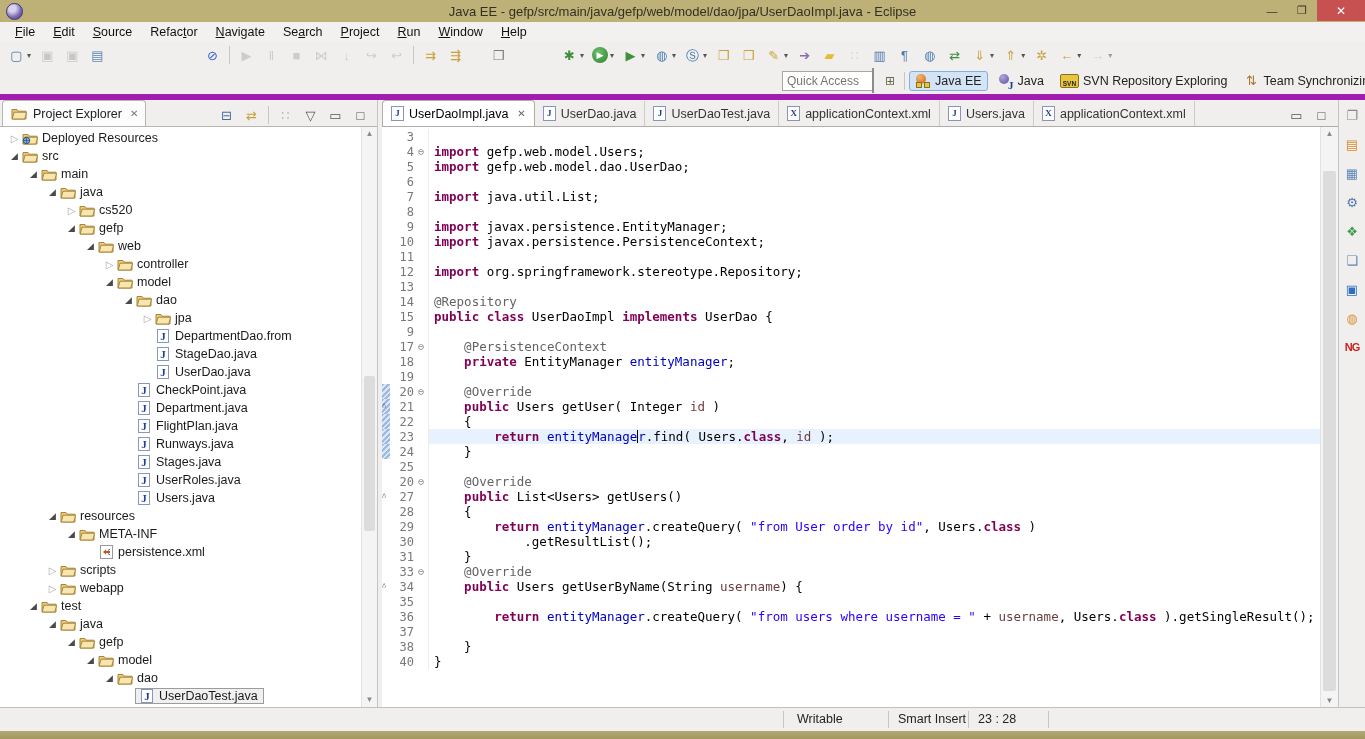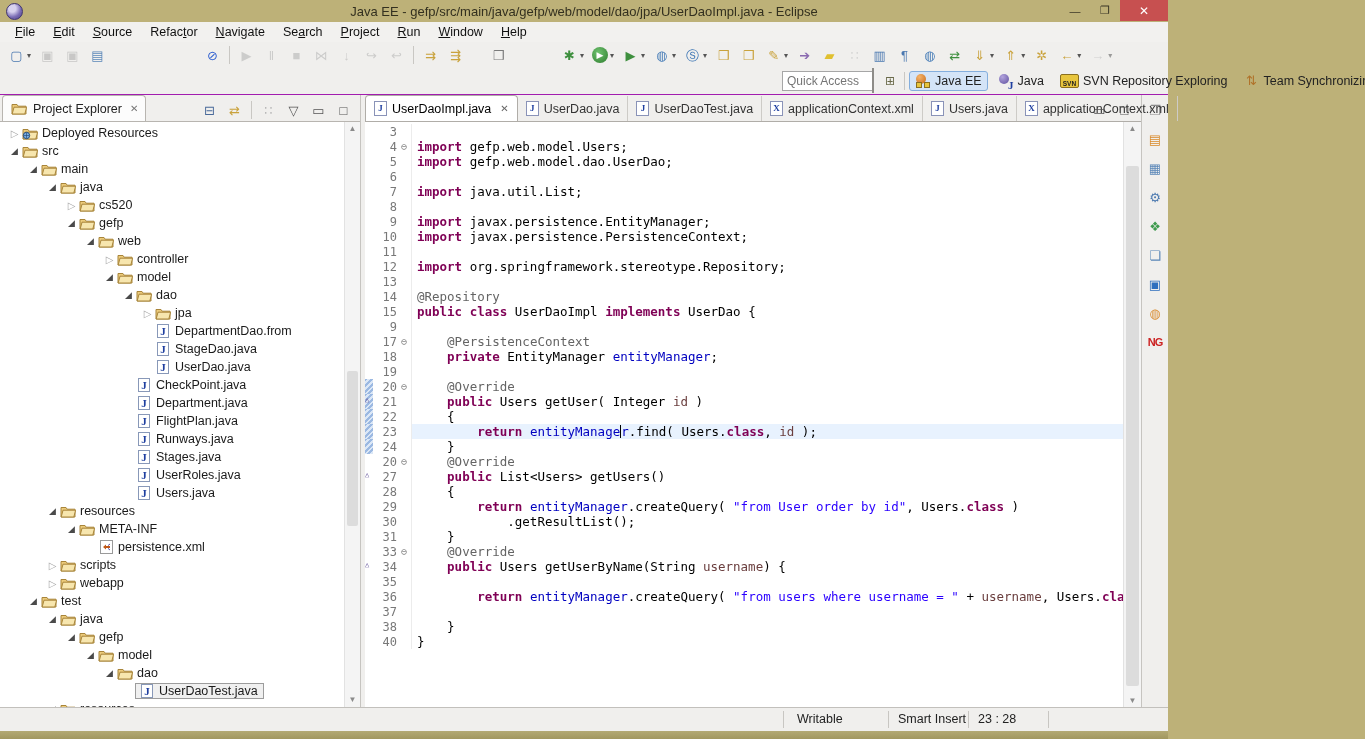--- a/index.html
+++ b/index.html
@@ -1,18 +1,18 @@
 <!DOCTYPE html>
 <html><head>
 <meta charset="utf-8">
 <style>
   html,body{margin:0;padding:0;}
   body{width:1365px;height:739px;overflow:hidden;background:#bdb178;
        font-family:"Liberation Sans","DejaVu Sans",sans-serif;-webkit-font-smoothing:antialiased;}
-  .win{width:1168px;height:739px;display:flex;flex-direction:column;}
+  .win{width:1365px;height:739px;display:flex;flex-direction:column;}
 
   
   .titlebar{height:22px;background:#bdb178;position:relative;display:flex;align-items:center;flex:0 0 auto;}
   .app-icon{width:15px;height:15px;border-radius:50%;margin-left:6px;
             background:radial-gradient(circle at 35% 30%,#d8d2ee 0 25%,#7a6cb4 60%,#4e4284 100%);
             border:1px solid #3f3570;}
   .title{position:absolute;left:0;right:0;text-align:center;font-size:13px;color:#33301f;}
   .wctrls{position:absolute;right:0;top:0;height:22px;display:flex;}
   .wctrl{width:30px;height:21px;display:flex;align-items:center;justify-content:center;
          font-size:11px;color:#3a3626;cursor:default;}
@@ -27,21 +27,21 @@
   
   .tbar{height:26px;background:#f0efed;display:flex;align-items:center;padding-left:4px;flex:0 0 auto;}
   .tb-btn{display:inline-flex;align-items:center;height:22px;padding:0 3px;border-radius:3px;margin:0 1px;}
   .tb-glyph{width:17px;height:17px;display:inline-flex;align-items:center;justify-content:center;
             font-size:13px;line-height:17px;}
   .tb-btn.cg .tb-glyph{background:radial-gradient(circle at 40% 35%,#6fc26f,#2e7d2e);border-radius:50%;
             font-size:9px;width:16px;height:16px;}
   .tb-dd{font-size:8px;color:#555;margin-left:2px;}
   .tb-sep{width:1px;height:18px;background:#c9c7c3;margin:0 4px;}
   .tb-btn.dis{opacity:.55;}
-  .tbar2{height:26px;background:#f0efed;position:relative;border-bottom:1px solid #a21caf;flex:0 0 auto;}
+  .tbar2{height:26px;background:#f0efed;position:relative;border-bottom:6px solid #a21caf;flex:0 0 auto;}
   .qa-box{position:absolute;left:782px;top:3px;width:82px;height:16px;font-size:12px;color:#666;
           border:1px solid #a6a6a6;background:#fff;padding:1px 4px;font-family:inherit;}
   .qa-end{position:absolute;left:872px;top:0;width:2px;height:25px;background:#8e8c88;}
   .persp-area{position:absolute;left:880px;top:0;height:26px;display:flex;align-items:center;}
   .persp-btn{display:flex;align-items:center;gap:4px;font-size:12.5px;color:#222;
              padding:2px 6px;border-radius:3px;margin-right:4px;white-space:nowrap;}
   .persp-btn.active{background:#d4e4f7;border:1px solid #84aedd;padding:1px 5px;}
   .pico{position:relative;width:16px;height:16px;display:inline-block;}
   .pico .ball{position:absolute;left:1px;top:1px;width:10px;height:10px;border-radius:50%;}
   .pico b{position:absolute;right:0;bottom:-2px;font-size:11px;font-family:"Liberation Serif",serif;color:#1f3fa0;}
@@ -860,20 +860,26 @@
               <span class="ct"><span class="tk-p">        </span><span class="tk-k">return</span><span class="tk-p"> </span><span class="tk-f">entityManage</span><span class="caret"></span><span class="tk-f">r</span><span class="tk-p">.find( Users.</span><span class="tk-k">class</span><span class="tk-p">, </span><span class="tk-v">id</span><span class="tk-p"> );</span></span>
             </div>
             <div class="cl">
               <span class="anno diff"></span>
               <span class="lnum">24</span>
               <span class="fold"></span>
               <span class="ct"><span class="tk-p">    }</span></span>
             </div>
             <div class="cl">
               <span class="anno"></span>
+              <span class="lnum">25</span>
+              <span class="fold"></span>
+              <span class="ct"></span>
+            </div>
+            <div class="cl">
+              <span class="anno"></span>
               <span class="lnum">20</span>
               <span class="fold">⊖</span>
               <span class="ct"><span class="tk-p">    </span><span class="tk-a">@Override</span></span>
             </div>
             <div class="cl">
               <span class="anno">
                 <span class="ovr">△</span>
               </span>
               <span class="lnum">27</span>
               <span class="fold"></span>

